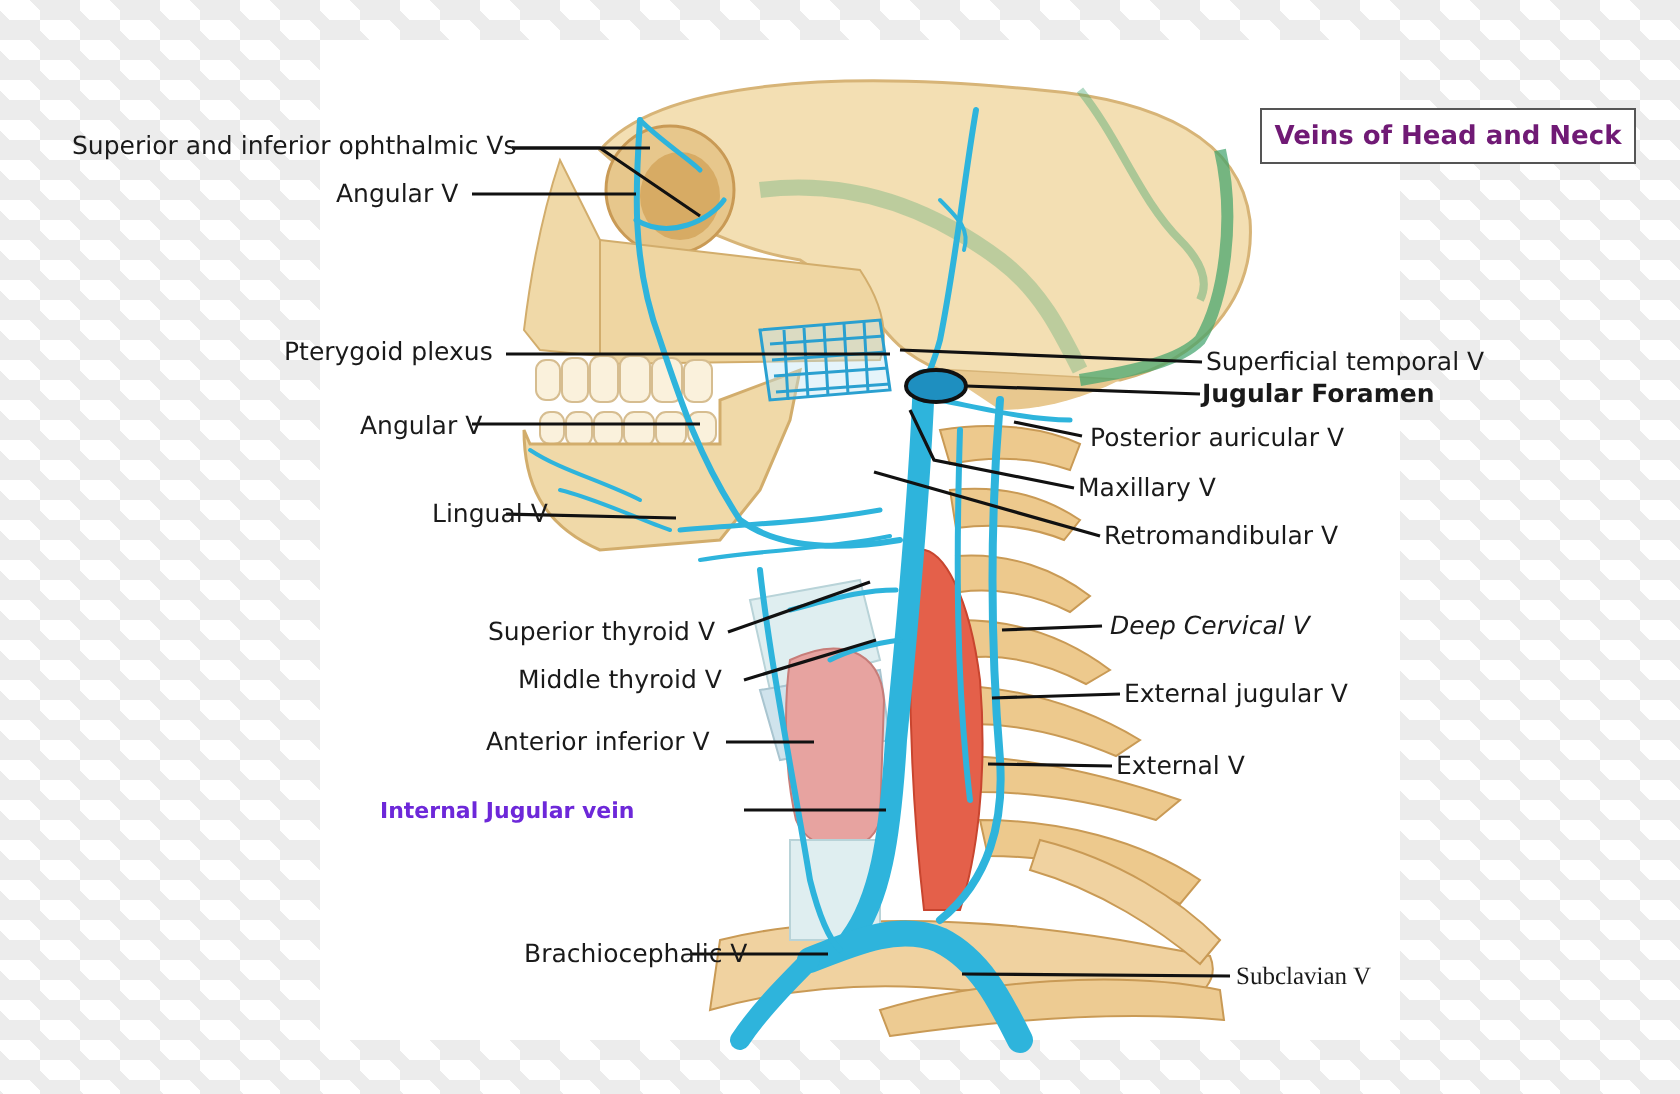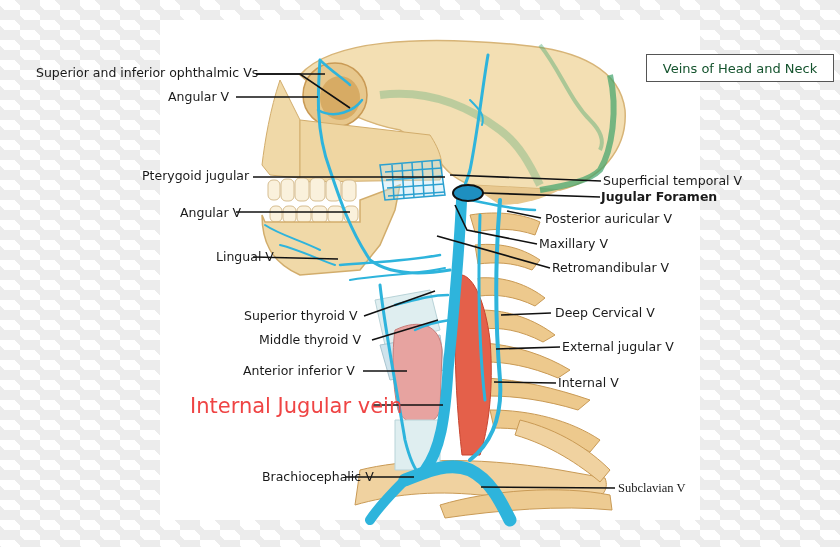--- a/index.html
+++ b/index.html
@@ -14,26 +14,26 @@
     background-position: 0 0, 20px 10px;
   }
   .white-bg {
     position: absolute; left: 160px; top: 20px; width: 540px; height: 500px; background: #ffffff;
   }
   svg.illus { position: absolute; left: 0; top: 0; }
   .label {
     position: absolute; font-size: 12.5px; color: #1a1a1a; white-space: nowrap; line-height: 14px;
   }
   .label.bold { font-weight: bold; }
-  .label.blue { color: #ef4444; font-weight: normal; font-size: 21px; line-height: 18px; }
+  .label.blue { color: #6d28d9; font-weight: bold; font-size: 11px; line-height: 18px; }
   .title-box {
     position: absolute; left: 630px; top: 54px; width: 186px; height: 26px;
     border: 1px solid #555; background: #ffffff;
     display: flex; align-items: center; justify-content: center;
-    font-weight: normal; font-size: 13px; color: #14532d; margin-left: 16px;
+    font-weight: bold; font-size: 13px; color: #701a75;
   }
 </style>
 </head>
 <body>
 
 <div class="white-bg"></div>
 
 <svg class="illus" width="840" height="547" viewBox="0 0 840 547">
 
   <g>
@@ -160,30 +160,30 @@
     <path d="M560 347 L 496 349"></path>
     <path d="M556 383 L 494 382"></path>
     <path d="M615 488 L 481 487"></path>
   </g>
 </svg>
 
 <div class="title-box">Veins of Head and Neck</div>
 
 <div class="label" style="left:36px; top:66px;">Superior and inferior ophthalmic Vs</div>
 <div class="label" style="left:168px; top:90px;">Angular V</div>
-<div class="label" style="left:142px; top:169px;">Pterygoid jugular</div>
+<div class="label" style="left:142px; top:169px;">Pterygoid plexus</div>
 <div class="label" style="left:180px; top:206px;">Angular V</div>
 <div class="label" style="left:192px; top:250px;margin-left:24px;">Lingual V</div>
 <div class="label" style="left:244px; top:309px;">Superior thyroid V</div>
 <div class="label" style="left:259px; top:333px;">Middle thyroid V</div>
 <div class="label" style="left:243px; top:364px;">Anterior inferior V</div>
 <div class="label blue" style="left:190px; top:397px;">Internal Jugular vein</div>
 <div class="label" style="left:228px; top:470px;margin-left:34px;">Brachiocephalic  V</div>
 
 <div class="label" style="left:603px; top:174px;">Superficial temporal V</div>
 <div class="label bold" style="left:601px; top:190px;">Jugular Foramen</div>
 <div class="label" style="left:545px; top:212px;text-align:center;">Posterior auricular V</div>
 <div class="label" style="left:539px; top:237px;">Maxillary V</div>
 <div class="label" style="left:552px; top:261px;">Retromandibular V</div>
-<div class="label" style="left:555px; top:306px;">Deep Cervical V</div>
+<div class="label" style="left:555px; top:306px;font-style:italic;">Deep Cervical V</div>
 <div class="label" style="left:562px; top:340px;">External jugular V</div>
-<div class="label" style="left:558px; top:376px;">Internal V</div>
+<div class="label" style="left:558px; top:376px;">External V</div>
 <div class="label" style="left:618px; top:481px;font-family:Liberation Serif, serif;">Subclavian V</div>
 
 </body></html>

